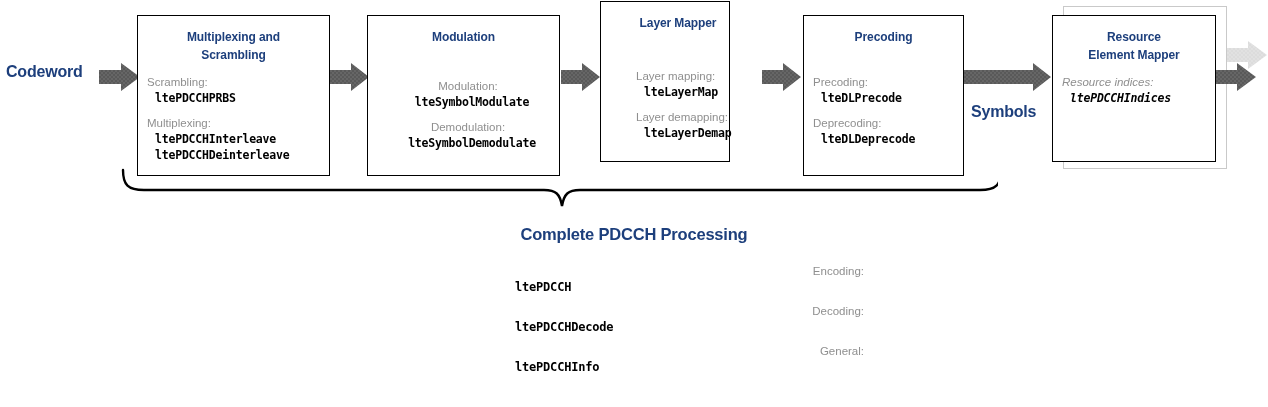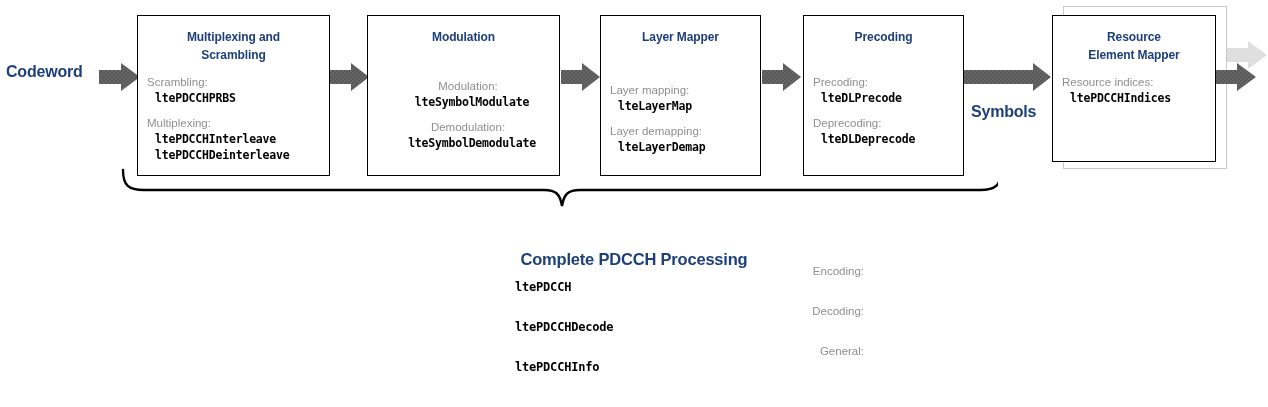--- a/index.html
+++ b/index.html
@@ -41,21 +41,21 @@
 
   
   .io-label{
     position:absolute;color:#1d3f7c;font-weight:bold;font-size:16px;
     white-space:nowrap;letter-spacing:-0.2px;
   }
 
   
   #brace{position:absolute;left:118px;top:168px;}
   .summary-title{
-    position:absolute;left:0;right:0;top:250px;text-align:center;
+    position:absolute;left:0;right:0;top:225px;text-align:center;
     color:#1d3f7c;font-weight:bold;font-size:16.5px;letter-spacing:-0.2px;
   }
   #summary-list{
     position:absolute;left:504px;top:264px;width:360px;
   }
   #summary-list .grp{margin-bottom:9px;}
   #summary-list .lbl{font-size:11.5px;text-align:right;}
   #summary-list .fn{font-size:12px;padding-left:11px;}
 </style>
 </head>
@@ -125,21 +125,21 @@
       </div>
     </div>
   </div>
 
   <div class="arrow" style="left:561px;top:62px;">
     <svg width="40" height="30" viewBox="0 0 40 30">
       <path d="M0 8 L21 8 L21 1 L39 15 L21 29 L21 22 L0 22 Z" fill="url(#dotsDark)"></path>
     </svg>
   </div>
 
-  <div class="block" style="left:600px;top:15px;width:161px;height:161px;">
+  <div class="block" style="left:600px;top:1px;width:130px;height:161px;padding-left:26px;">
     <div class="block-title">
       <span>Layer Mapper</span>
     </div>
     <div class="block-body" style="margin-top:37px;">
       <div class="grp">
         <div class="lbl">Layer mapping:</div>
         <div class="fn">lteLayerMap</div>
       </div>
       <div class="grp">
         <div class="lbl">Layer demapping:</div>
@@ -176,21 +176,21 @@
     </svg>
   </div>
   <div class="io-label" style="left:971px;top:103px;">Symbols</div>
 
   <div class="block ghost" style="left:1063px;top:6px;width:164px;height:163px;"></div>
   <div class="block" style="left:1052px;top:15px;width:164px;height:147px;">
     <div class="block-title">
       <span>Resource</span><br>
       <span>Element Mapper</span>
     </div>
-    <div class="block-body" style="">
+    <div class="block-body" style="font-style:italic;">
       <div class="grp">
         <div class="lbl">Resource indices:</div>
         <div class="fn">ltePDCCHIndices</div>
       </div>
     </div>
   </div>
 
   <div class="arrow" style="left:1227px;top:40px;">
     <svg width="41" height="30" viewBox="0 0 41 30">
       <path d="M0 8 L21 8 L21 1 L40 15 L21 29 L21 22 L0 22 Z" fill="url(#dotsLight)"></path>

